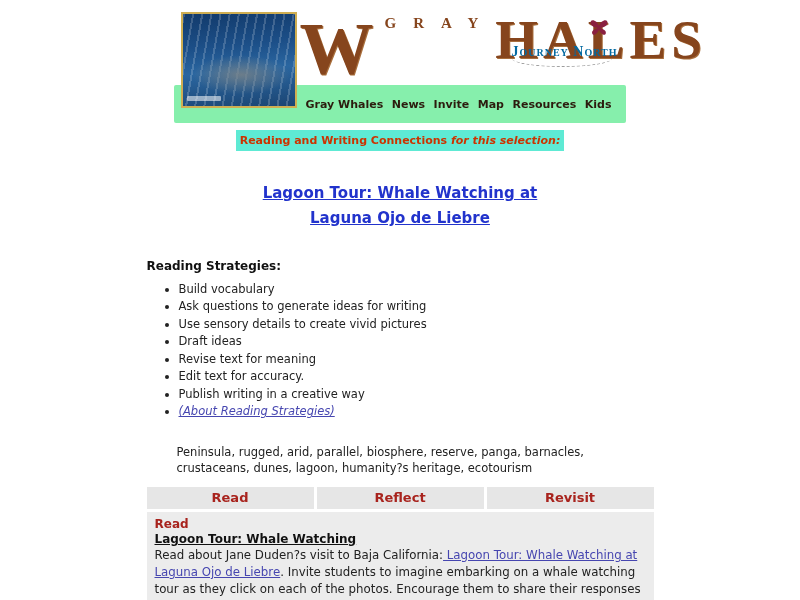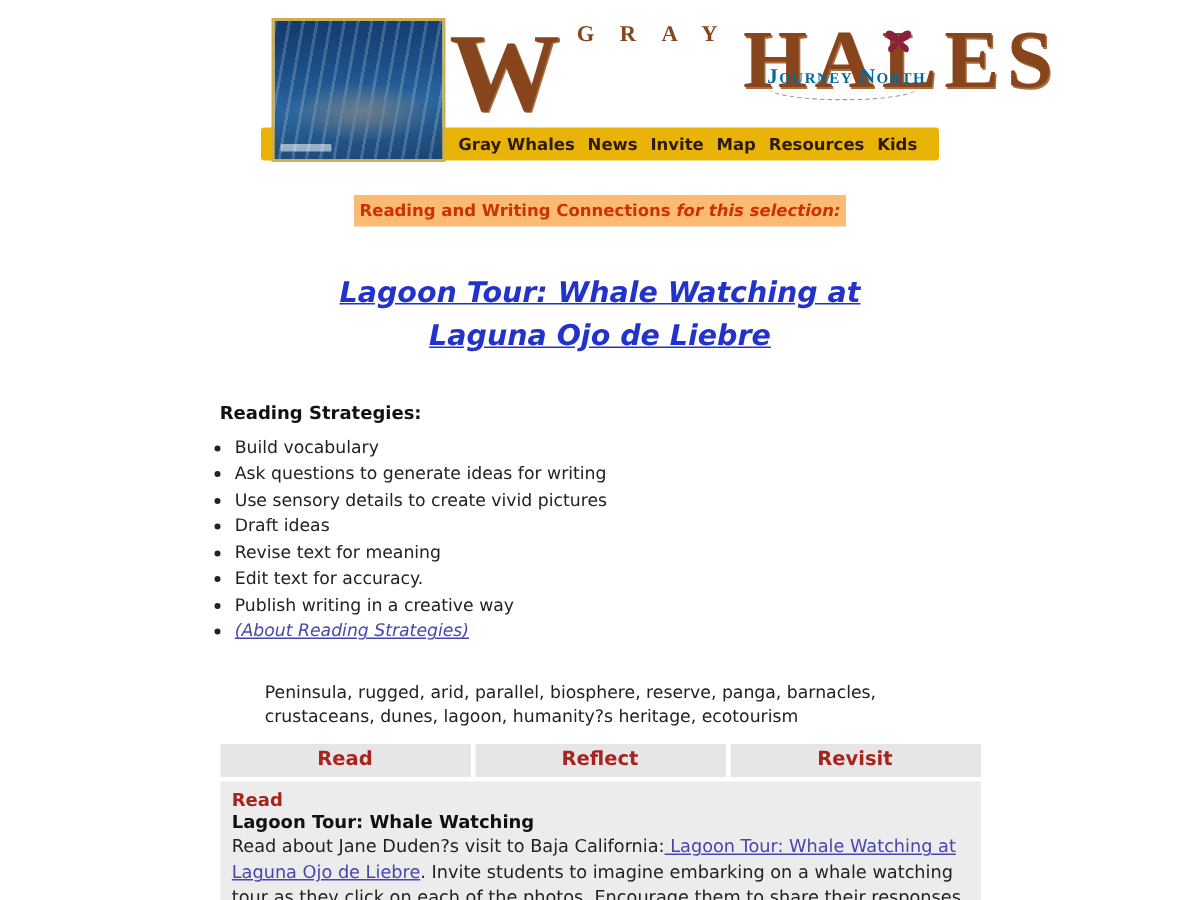--- a/index.html
+++ b/index.html
@@ -7,22 +7,22 @@
     width: 800px; height: 600px;
     overflow: hidden;
     background: #ffffff;
     font-family: "DejaVu Sans", "Liberation Sans", sans-serif;
   }
   .page { width: 507px; margin: 0 auto; padding-top: 12px; }
 
   
   .header { position: relative; height: 100px; width: 452px; margin-left: 27px; }
   .navbar {
-    position: absolute; left: 0; top: 73px; width: 452px; height: 22px;
-    background: #eab308; border-radius: 2px;
+    position: absolute; left: 0; top: 73px; width: 452px; height: 38px;
+    background: #86efac; border-radius: 2px;
     display: flex; align-items: center; justify-content: space-between;
     padding-left: 132px; padding-right: 14px; box-sizing: border-box;
     z-index: 1;
   }
   .nav-item {
     font-size: 11px; font-weight: bold; color: #2c1c0e; cursor: pointer;
     white-space: nowrap;
   }
   .photo {
     position: absolute; left: 7px; top: 0; width: 112px; height: 92px;
@@ -61,54 +61,54 @@
     font-variant: small-caps; font-weight: bold; font-size: 14px;
     letter-spacing: 1px; color: #0369a1; white-space: nowrap;
   }
   .jn-swoosh {
     position: absolute; left: 8px; top: 30px; width: 100px; height: 16px;
     border: 0; border-bottom: 1px dashed #9a9a9a; border-radius: 50%;
   }
 
   
   .banner {
-    width: 328px; margin: 18px auto 0; background: #fdba74;
+    width: 328px; margin: 18px auto 0; background: #5eead4;
     text-align: center; padding: 4px 0; font-size: 11px; font-weight: bold;
     color: #cc3300;
   }
   .banner .it { font-style: italic; }
 
   
   .doc-title { margin-top: 30px; text-align: center; line-height: 1.55; }
   .doc-title a {
-    color: #2233cc; font-weight: bold; font-size: 19px;
-    text-decoration: underline; cursor: pointer; font-style: italic;
+    color: #2233cc; font-weight: bold; font-size: 15px;
+    text-decoration: underline; cursor: pointer;
   }
 
   
   .strategies-heading { margin-top: 28px; font-weight: bold; font-size: 12px; color: #111; }
-  ul.strategies { margin: 9px 0 0 10px; padding: 0; }
+  ul.strategies { margin: 9px 0 0 32px; padding: 0; }
   ul.strategies li { font-size: 11.5px; color: #222; margin-bottom: 3.5px; }
   .about-link { color: #4646b0; font-style: italic; text-decoration: underline; cursor: pointer; }
 
   
   .vocab { margin-top: 26px; margin-left: 30px; font-size: 11.5px; line-height: 16px; color: #222; }
   .vocab-heading { font-weight: bold; font-size: 12px; color: #111; margin-bottom: 2px; }
 
   
   .tabs { margin-top: 11px; display: flex; gap: 3px; }
   .tab {
     flex: 1; background: #e6e6e6; color: #a8231d; font-weight: bold;
     text-align: center; padding: 3px 0 4px; font-size: 13px; cursor: pointer;
   }
 
   
   .content { margin-top: 3px; background: #ececec; padding: 5px 8px 40px 8px; }
   .read-label { color: #a8231d; font-weight: bold; font-size: 12px; }
-  .subtitle { font-weight: bold; font-size: 12px; color: #111; margin-top: 1px; }
+  .subtitle { font-weight: bold; font-size: 12px; color: #111; margin-top: 1px; text-decoration: underline; }
   .para { font-size: 11.8px; line-height: 17px; color: #222; margin: 1px 0 0 0; }
   .para a { color: #4646b0; text-decoration: underline; cursor: pointer; }
 </style>
 </head>
 <body>
 
 <div class="page">
 
   <div class="header">
     <div class="navbar">

